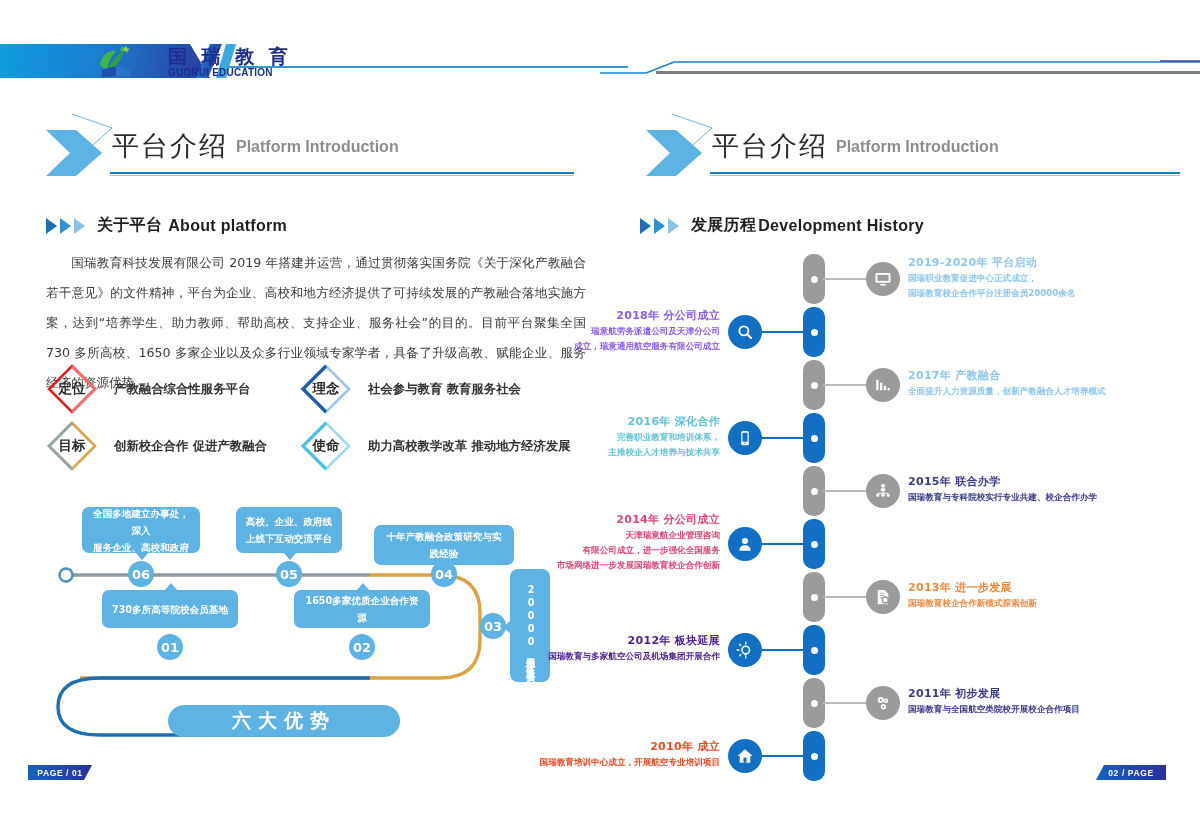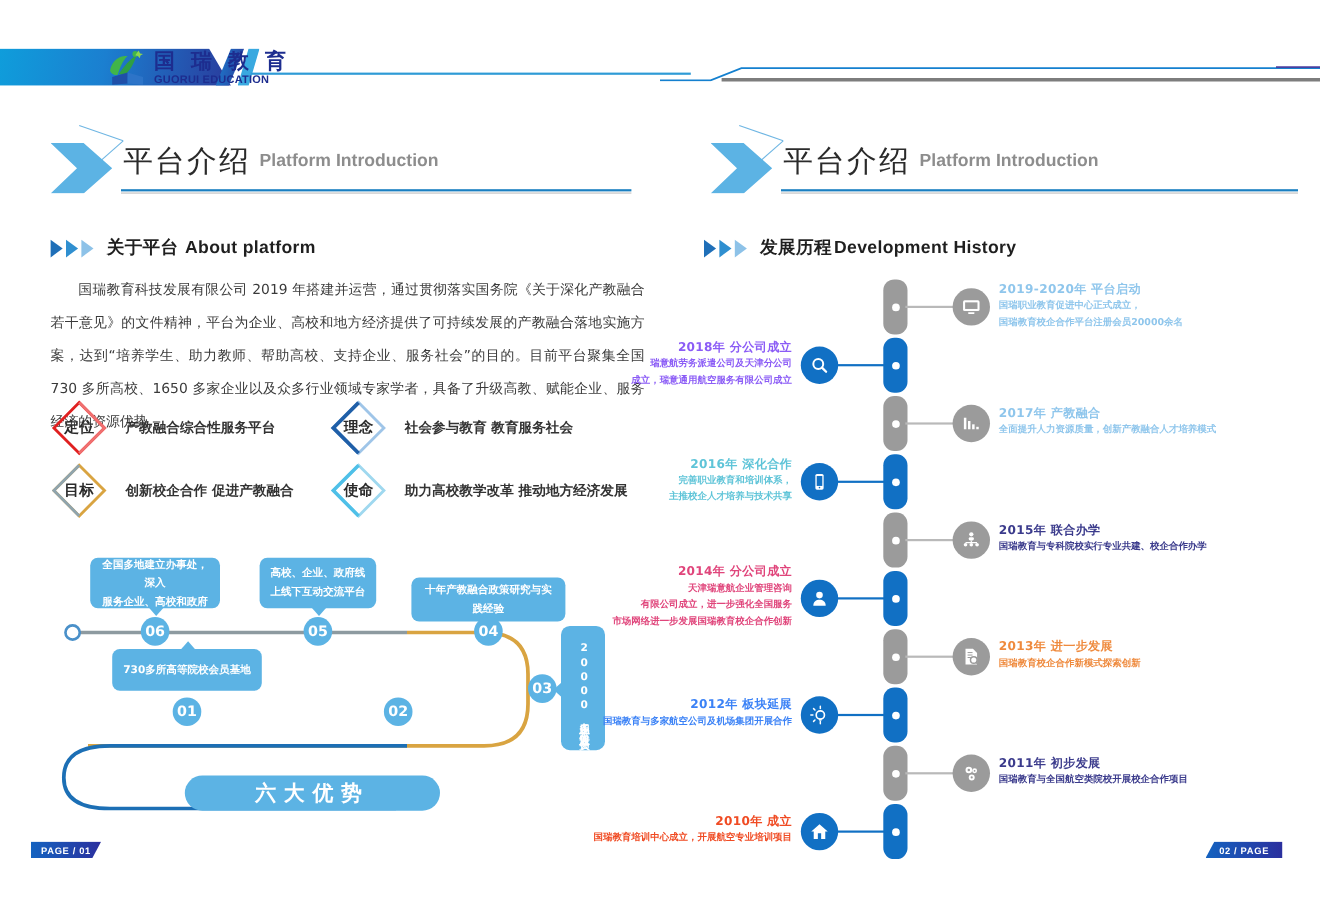--- a/index.html
+++ b/index.html
@@ -16,21 +16,21 @@
   .hdr-ribbon{position:absolute;left:0;top:44px;width:210px;height:34px;
     background:linear-gradient(100deg,#0f9ddb 0%,#1b7fd0 45%,#2a3b9c 100%);
     clip-path:polygon(0 0,190px 0,210px 34px,0 34px);}
   .hdr-slash1{position:absolute;left:196px;top:44px;width:26px;height:34px;
     background:linear-gradient(100deg,#1b7fd0,#2a3b9c);
     clip-path:polygon(14px 0,26px 0,12px 34px,0 34px);}
   .hdr-slash2{position:absolute;left:216px;top:44px;width:20px;height:34px;
     background:#39a9e0;
     clip-path:polygon(10px 0,20px 0,10px 34px,0 34px);}
 
-  .logo-wrap{position:absolute;left:96px;top:44px;height:36px;display:flex;align-items:center;}
+  .logo-wrap{position:absolute;left:96px;top:44px;height:36px;display:flex;align-items:center;gap:28px;}
   .logo-mark{width:40px;height:36px;position:relative;margin-right:4px;}
   .logo-cn{font-family:"DejaVu Sans","Liberation Sans",sans-serif;
     font-size:19px;font-weight:700;letter-spacing:4px;color:#1d2d8f;line-height:20px;}
   .logo-en{font-size:10px;font-weight:700;letter-spacing:.2px;color:#1d2d8f;line-height:11px;margin-top:1px;}
 
   .hdr-line-r{position:absolute;left:228px;top:66px;width:400px;height:2px;background:#2e9bd6;}
 
   
   .hdr-thin{position:absolute;top:60px;left:600px;width:600px;height:14px;}
 
@@ -237,20 +237,23 @@
     <div class="adv-box tail-d" style="left:334px;top:30px;width:140px;height:40px">
       <span>十年产教融合政策研究与实践经验</span>
     </div>
     <div class="adv-num" style="left:391px;top:66px">04</div>
 
     <div class="adv-box tail-u" style="left:62px;top:95px;width:136px;height:38px">
       <span>730多所高等院校会员基地</span>
     </div>
     <div class="adv-num" style="left:117px;top:139px">01</div>
 
+    <div class="adv-box tail-u" style="left:254px;top:95px;width:136px;height:38px">
+      <span>1650多家优质企业合作资源</span>
+    </div>
     <div class="adv-num" style="left:309px;top:139px">02</div>
 
     <div class="adv-num" style="left:440px;top:118px;z-index:4">03</div>
     <div class="adv-vert tail-l" style="left:470px;top:74px;width:40px;height:113px">20000多用户平台注册会员</div>
 
     <div class="adv-pill" style="left:128px;top:210px;width:232px;height:32px">六大优势</div>
   </div>
 
   <div class="sec-title" style="left:646px;top:128px;width:530px;height:56px">
     <svg class="arrow-outline">
@@ -382,21 +385,21 @@
       <div class="tl-seg" style="top: 377px; height: 50px; background: rgb(17, 112, 196);"></div>
       <div class="tl-dot" style="top: 398.5px;"></div>
       <div class="tl-conn" style="top: 401px; background: rgb(17, 112, 196); left: 140px; width: 45px;"></div>
       <div class="tl-icon" style="top: 385px; left: 108px; background: rgb(17, 112, 196);">
         <svg width="18" height="18" viewBox="0 0 24 24">
           <circle cx="13" cy="12" r="5" fill="none" stroke="#ffffff" stroke-width="2"></circle>
           <path d="M13 4 L13 1.5 M6.5 6 L4.8 4.3 M4 12 L1.5 12 M6.5 18 L4.8 19.7 M13 20 L13 22.5" stroke="#ffffff" stroke-width="1.8" stroke-linecap="round"></path>
           <rect x="11.5" y="16.5" width="3" height="2.4" fill="#ffffff"></rect>
         </svg>
       </div>
-      <div class="tl-txt" style="color: #3b82f6; top: 384px; right: 480px; text-align: right; width: 320px;">
+      <div class="tl-txt" style="color: #4c1d95; top: 384px; right: 480px; text-align: right; width: 320px;">
         <div class="tl-year">2012年  板块延展</div>
         <div class="tl-desc">国瑞教育与多家航空公司及机场集团开展合作</div>
       </div>
       <div class="tl-seg" style="top: 430px; height: 50px; background: rgb(155, 155, 155);"></div>
       <div class="tl-dot" style="top: 451.5px;"></div>
       <div class="tl-conn" style="top: 454px; background: rgb(185, 185, 185); left: 203px; width: 48px;"></div>
       <div class="tl-icon" style="top: 438px; left: 246px; background: rgb(155, 155, 155);">
         <svg width="18" height="18" viewBox="0 0 24 24">
           <circle cx="9" cy="8" r="4" fill="#ffffff"></circle>
           <circle cx="9" cy="8" r="1.5" fill="#9b9b9b"></circle>

